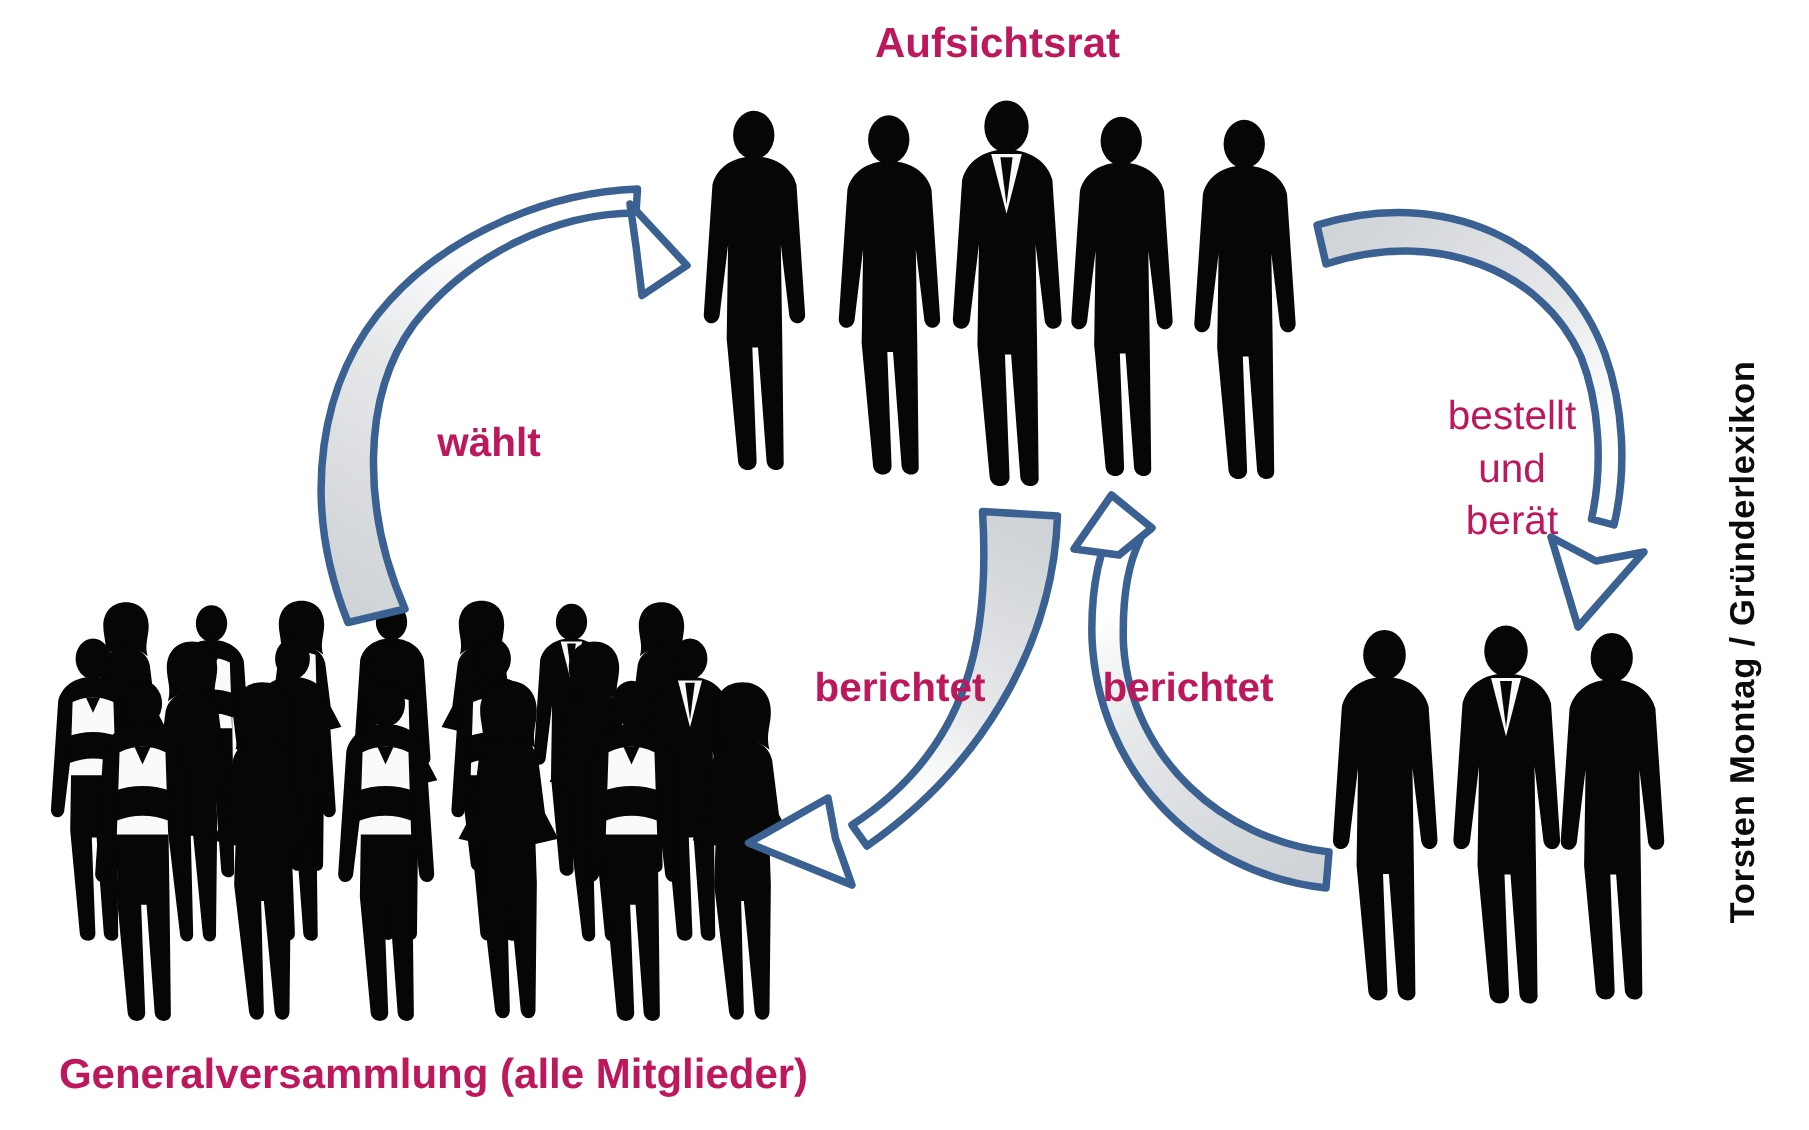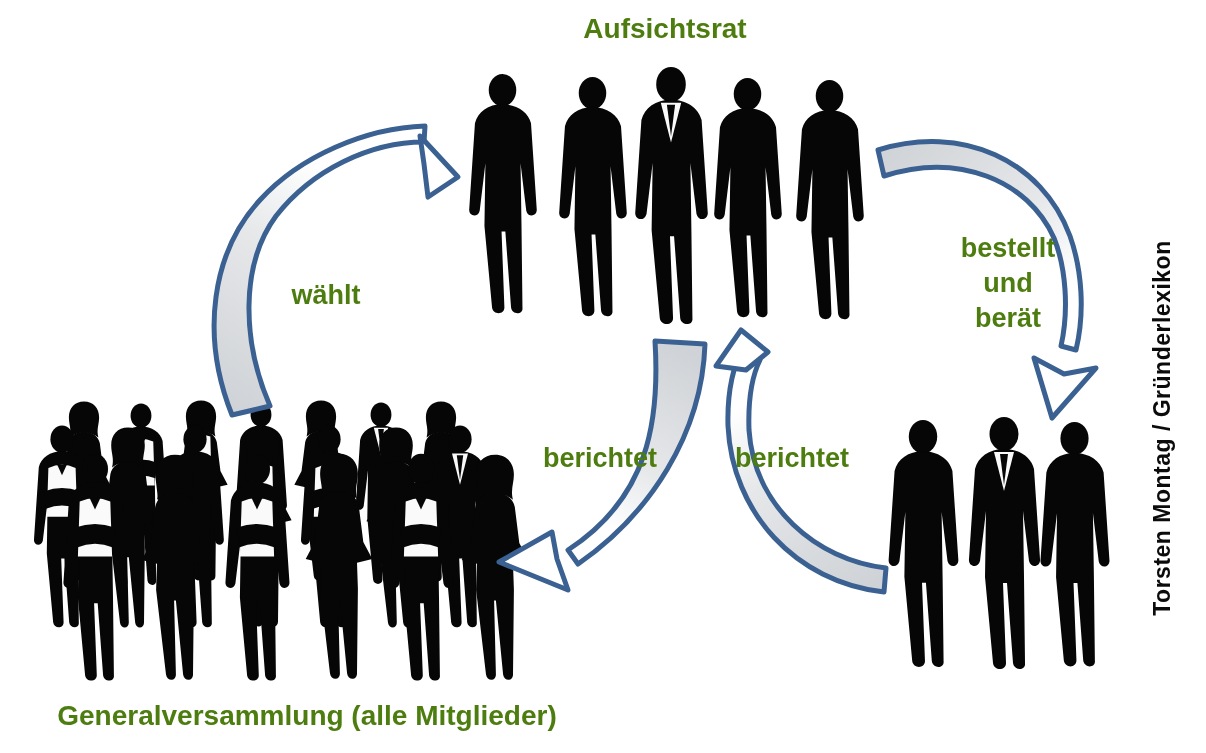--- a/index.html
+++ b/index.html
@@ -6,21 +6,21 @@
   .canvas{
     position:relative;
     width:1206px;height:753px;
     background:#ffffff;
     overflow:hidden;
     font-family:"Liberation Sans",sans-serif;
   }
   .diagram-svg{position:absolute;left:0;top:0;}
   .lbl{
     position:absolute;
-    color:#4d7c0f;
+    color:#be185d;
     font-weight:bold;
     white-space:nowrap;
     transform:translateX(-50%);
     text-align:center;
   }
   .node-label{font-size:28px;}
   .edge-label{font-size:27px;}
   .edge-label-multi{font-size:27px;line-height:35px;}
   .credit{
     position:absolute;
@@ -142,26 +142,26 @@
     </g>
 
     <g stroke="#3A6191" stroke-width="5" stroke-linejoin="round">
       <path d="M884,592 C795,582 732,512 728,426 C727,390 734,362 744,348 L760,360 C752,376 748,400 749,430 C754,506 816,560 886,568 Z" fill="url(#gD)"></path>
       <path d="M716,366 L741,330 L768,352 L746,370 Z" fill="#ffffff"></path>
     </g>
   </svg>
 
   <div class="lbl node-label" style="left:665px;top:13px;">Aufsichtsrat</div>
 
-  <div class="lbl node-label" style="left:289px;top:700px;margin-left:18px;">Generalversammlung (alle Mitglieder)</div>
+  <div class="lbl node-label" style="left:289px;top:700px;">Generalversammlung (alle Mitglieder)</div>
 
 
   <div class="lbl edge-label" style="left:326px;top:280px;">wählt</div>
 
-  <div class="lbl edge-label-multi" style="left:1008px;top:231px;font-weight:bold;">
+  <div class="lbl edge-label-multi" style="left:1008px;top:260px;font-weight:normal;">
     <div>bestellt</div>
     <div>und</div>
     <div>berät</div>
   </div>
 
   <div class="lbl edge-label" style="left:600px;top:443px;">berichtet</div>
 
   <div class="lbl edge-label" style="left:792px;top:443px;">berichtet</div>
 
   <div class="credit">Torsten Montag / Gründerlexikon</div>

